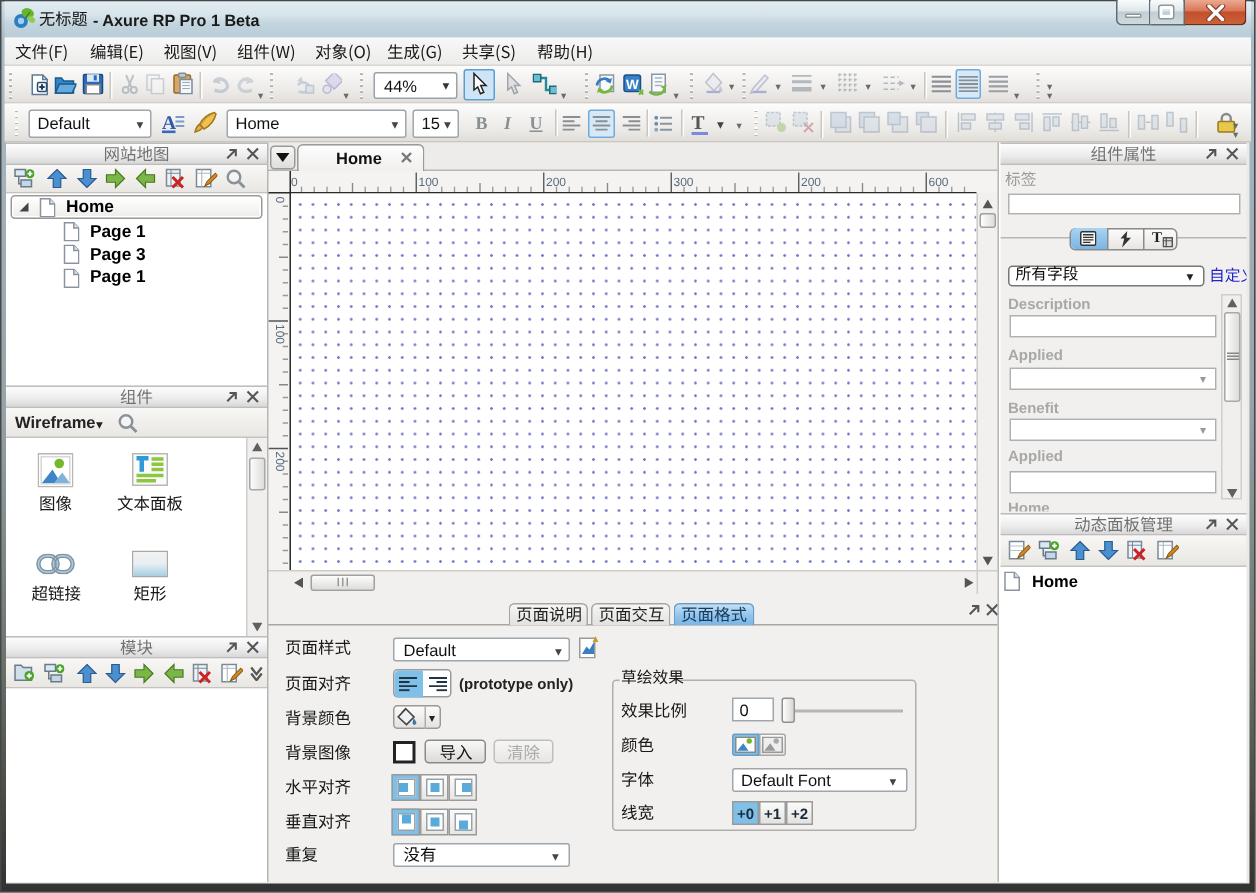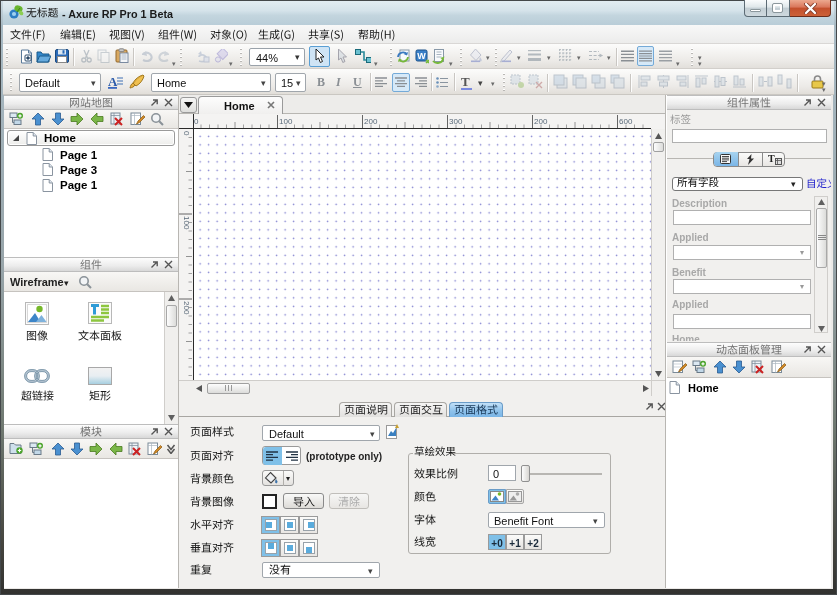--- a/index.html
+++ b/index.html
@@ -954,21 +954,21 @@
     <circle cx="9.5" cy="3" r="1.8" fill="#aaa"></circle>
     <path d="M1.5 9.5l4-5 3.5 5z" fill="#999"></path>
   </svg>
 <div style="position:absolute;left:414.0px;top:514.0px;width:22.0px;height:13.2px;line-height:0"><svg width="22.0" height="13.3" viewBox="0 0 2000.0 1210.0" style="overflow:visible">
       <g fill="#1a1a1a" fill-opacity="1.0" transform="translate(0,880.0) scale(1,-1)">
         <path transform="translate(0,0)" d="M460 363V300H69V228H460V14C460 0 455 -5 437 -6C419 -6 354 -6 287 -4C300 -24 314 -58 319 -79C404 -79 457 -78 492 -67C528 -54 539 -32 539 12V228H930V300H539V337C627 384 717 452 779 516L728 555L711 551H233V480H635C584 436 519 392 460 363ZM424 824C443 798 462 765 475 736H80V529H154V664H843V529H920V736H563C549 769 523 814 497 847Z"></path>
         <path transform="translate(1000.0,0)" d="M251 836C201 685 119 535 30 437C45 420 67 380 74 363C104 397 133 436 160 479V-78H232V605C266 673 296 745 321 816ZM416 175V106H581V-74H654V106H815V175H654V521C716 347 812 179 916 84C930 104 955 130 973 143C865 230 761 398 702 566H954V638H654V837H581V638H298V566H536C474 396 369 226 259 138C276 125 301 99 313 81C419 177 517 342 581 518V175Z"></path>
       </g>
     </svg></div>
 <div class="g" style="left:488px;top:512px;width:117px;height:16px;background:#fff;border:1px solid #a0a6ac;border-radius:2px"></div>
-<div style="position:absolute;left:494px;top:515px;font:400 11px &quot;Liberation Sans&quot;, sans-serif;color:#111;white-space:pre;">Benefit Font</div>
+<div style="position:absolute;left:494px;top:515px;font:400 11px &quot;Liberation Sans&quot;, sans-serif;color:#111;white-space:pre;">Default Font</div>
 <div style="position:absolute;left:593px;top:515.5px;font:400 9px &quot;Liberation Sans&quot;, sans-serif;color:#444;white-space:pre;">▾</div>
 <div style="position:absolute;left:414.0px;top:536.0px;width:22.0px;height:13.2px;line-height:0"><svg width="22.0" height="13.3" viewBox="0 0 2000.0 1210.0" style="overflow:visible">
       <g fill="#1a1a1a" fill-opacity="1.0" transform="translate(0,880.0) scale(1,-1)">
         <path transform="translate(0,0)" d="M54 54 70 -18C162 10 282 46 398 80L387 144C264 109 137 74 54 54ZM704 780C754 756 817 717 849 689L893 736C861 763 797 800 748 822ZM72 423C86 430 110 436 232 452C188 387 149 337 130 317C99 280 76 255 54 251C63 232 74 197 78 182C99 194 133 204 384 255C382 270 382 298 384 318L185 282C261 372 337 482 401 592L338 630C319 593 297 555 275 519L148 506C208 591 266 699 309 804L239 837C199 717 126 589 104 556C82 522 65 499 47 494C56 474 68 438 72 423ZM887 349C847 286 793 228 728 178C712 231 698 295 688 367L943 415L931 481L679 434C674 476 669 520 666 566L915 604L903 670L662 634C659 701 658 770 658 842H584C585 767 587 694 591 623L433 600L445 532L595 555C598 509 603 464 608 421L413 385L425 317L617 353C629 270 645 195 666 133C581 76 483 31 381 0C399 -17 418 -44 428 -62C522 -29 611 14 691 66C732 -24 786 -77 857 -77C926 -77 949 -44 963 68C946 75 922 91 907 108C902 19 892 -4 865 -4C821 -4 784 37 753 110C832 170 900 241 950 319Z"></path>
         <path transform="translate(1000.0,0)" d="M523 190V29C523 -47 550 -68 652 -68C674 -68 814 -68 837 -68C929 -68 952 -32 961 120C941 125 910 136 893 149C888 17 881 -1 832 -1C800 -1 682 -1 658 -1C607 -1 598 3 598 30V190ZM441 316V237C441 156 413 45 42 -32C60 -48 83 -77 92 -95C477 -5 521 130 521 235V316ZM201 417V101H276V352H719V107H797V417ZM432 828C445 804 458 776 470 751H76V568H146V686H853V568H926V751H561C549 781 528 821 510 850ZM597 650V585H404V651H327V585H174V524H327V452H404V524H597V451H672V524H828V585H672V650Z"></path>
       </g>
     </svg></div>
 <div class="g" style="left:488px;top:534px;width:18px;height:16px;background:#7fc0e8;border:1px solid #9a9a9a;font:700 10px &quot;Liberation Sans&quot;,sans-serif;color:#1a2a3a;text-align:center;padding-top:2.5px">+0</div>
 <div class="g" style="left:506px;top:534px;width:18px;height:16px;background:linear-gradient(#fbfbfa,#e4e2df);border:1px solid #9a9a9a;font:700 10px &quot;Liberation Sans&quot;,sans-serif;color:#1a2a3a;text-align:center;padding-top:2.5px">+1</div>
 <div class="g" style="left:524px;top:534px;width:18px;height:16px;background:linear-gradient(#fbfbfa,#e4e2df);border:1px solid #9a9a9a;font:700 10px &quot;Liberation Sans&quot;,sans-serif;color:#1a2a3a;text-align:center;padding-top:2.5px">+2</div>

